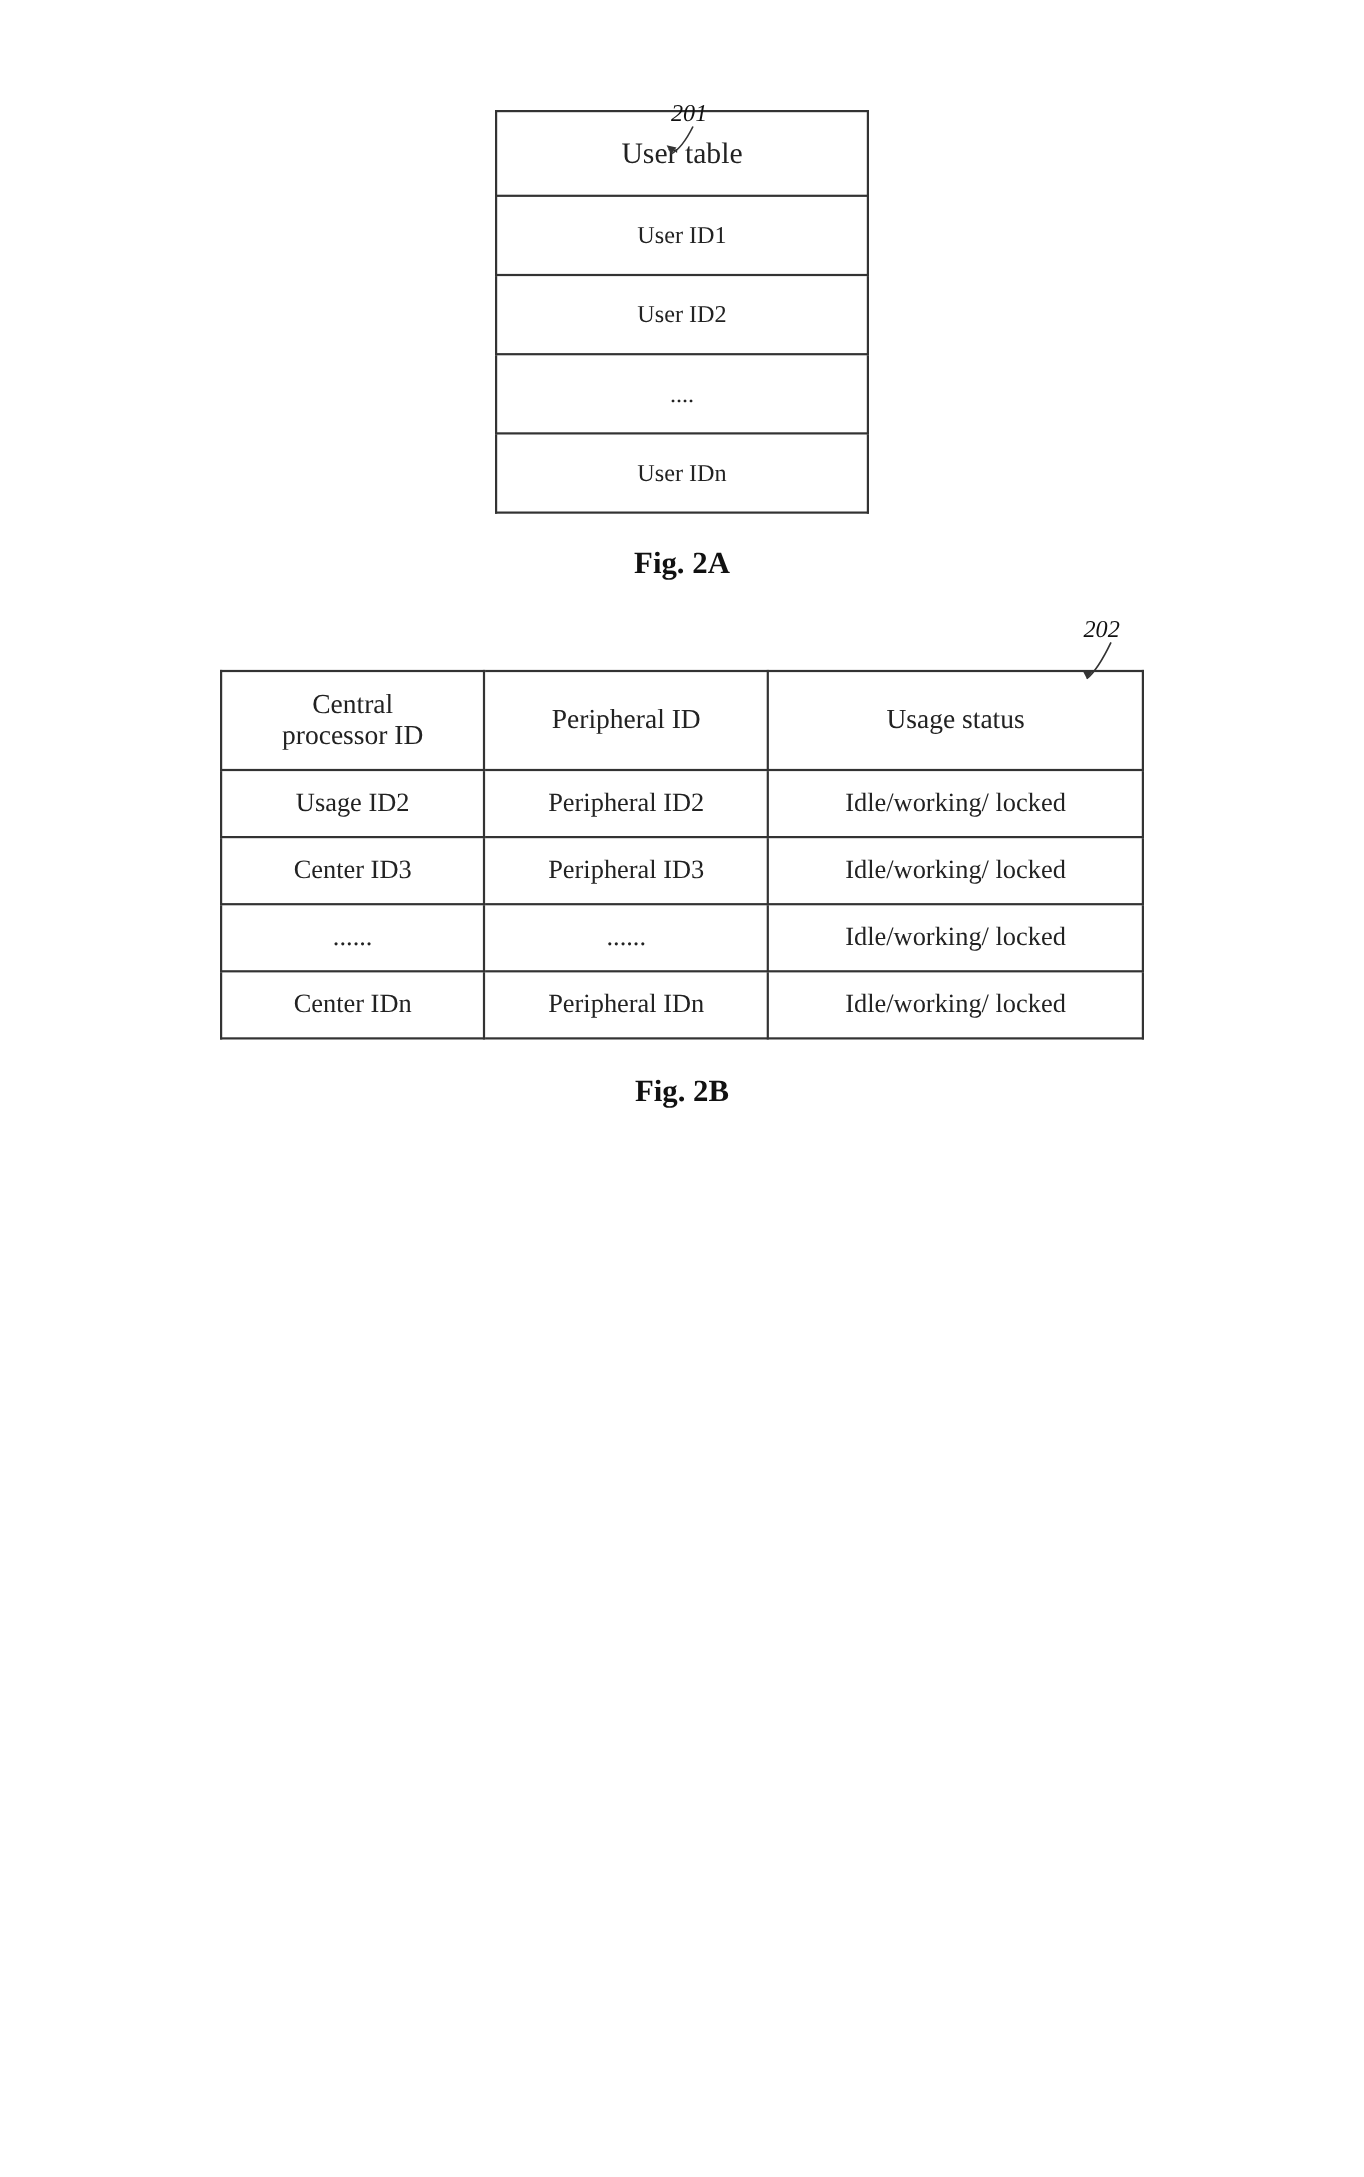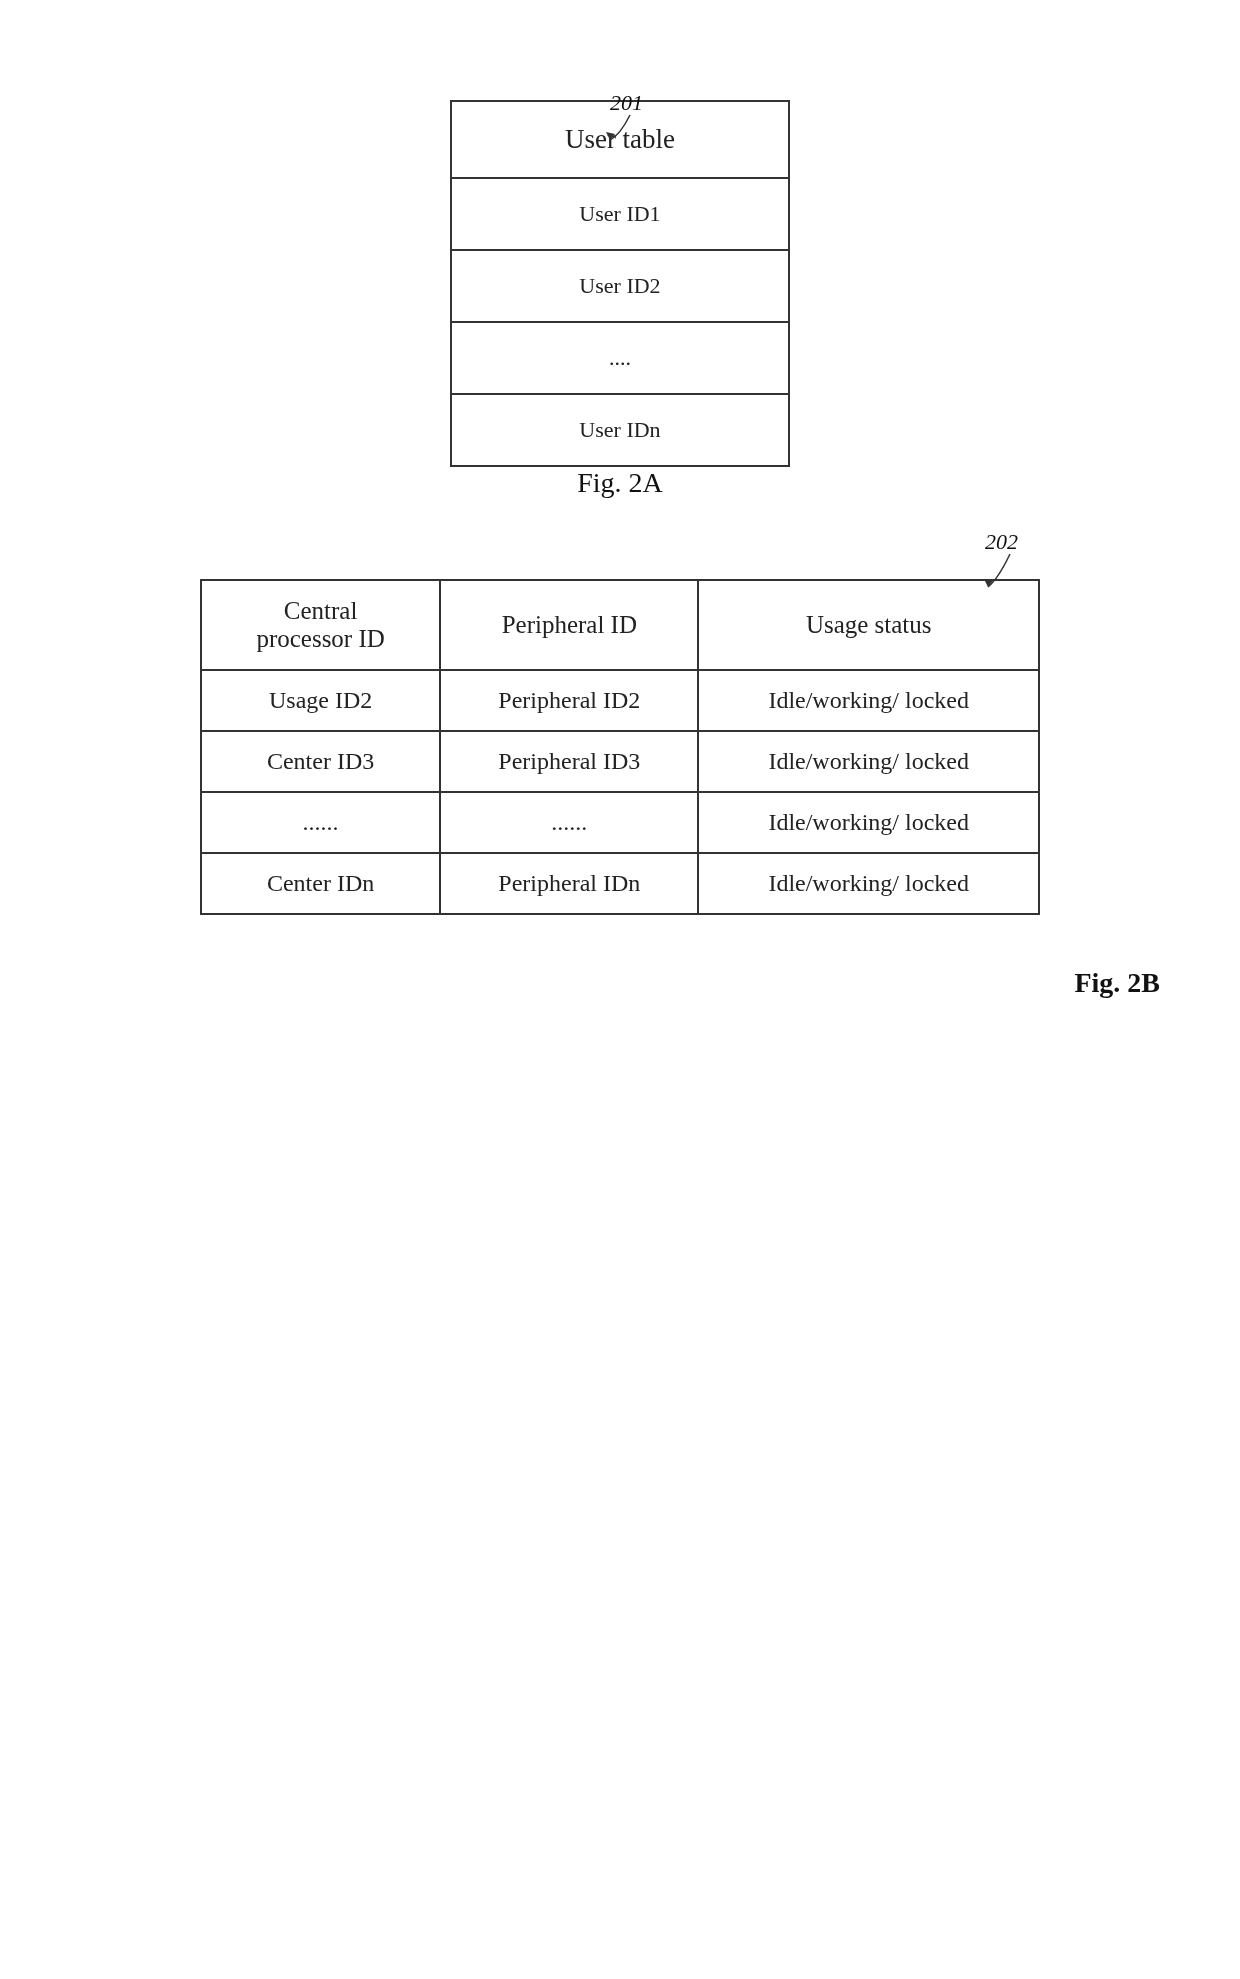--- a/index.html
+++ b/index.html
@@ -55,30 +55,31 @@
       font-size: 22px;
       color: #222;
     }
 
     .user-table .header-row td {
       font-size: 27px;
       font-weight: normal;
     }
 
     .fig2a-caption {
+      margin-top: 30px;
       font-size: 28px;
-      font-weight: normal;
+      font-weight: bold;
       color: #111;
     }
 
     
     .fig2b-section {
       display: flex;
       flex-direction: column;
-      align-items: flex-end;
+      align-items: center;
       margin-top: 80px;
       position: relative;
       width: 100%;
     }
 
     .fig2b-table-wrapper {
       position: relative;
       display: flex;
       align-items: flex-start;
       width: 100%;
@@ -99,21 +100,21 @@
       color: #222;
       vertical-align: middle;
     }
 
     .peripheral-table .header-row td {
       font-size: 25px;
       font-weight: normal;
     }
 
     .fig2b-caption {
-      margin-top: 52px;
+      margin-top: 32px;
       font-size: 28px;
       font-weight: bold;
       color: #111;
     }
 
     
     .arrow-svg-201 {
       position: absolute;
       right: 60px;
       top: -10px;

